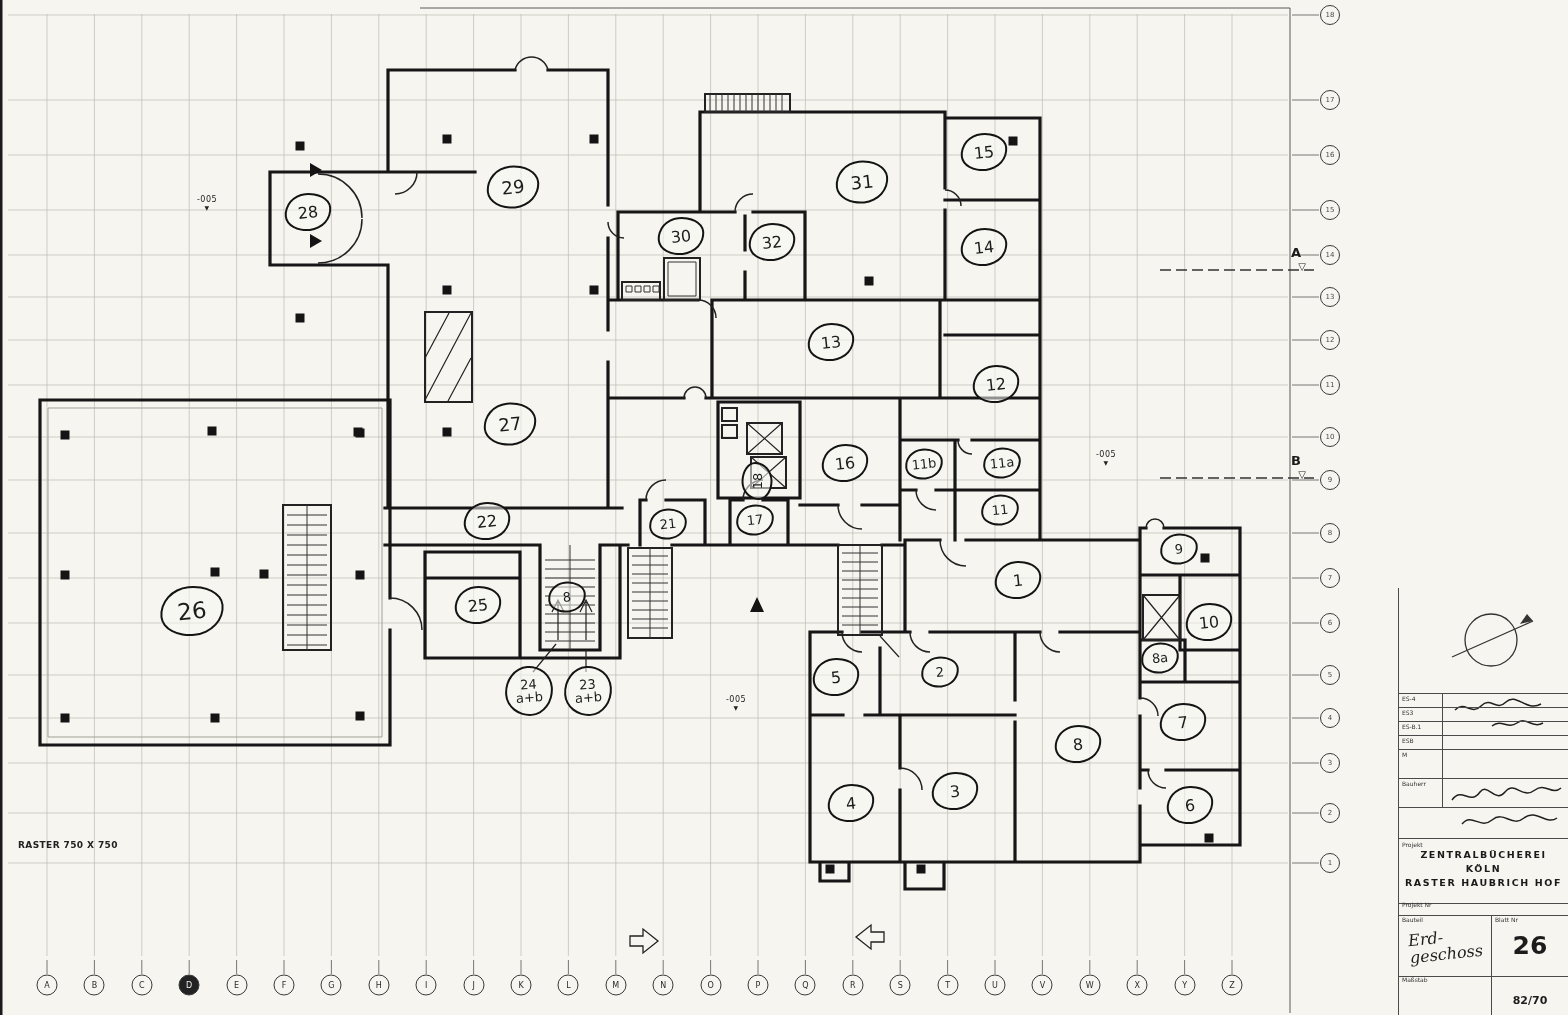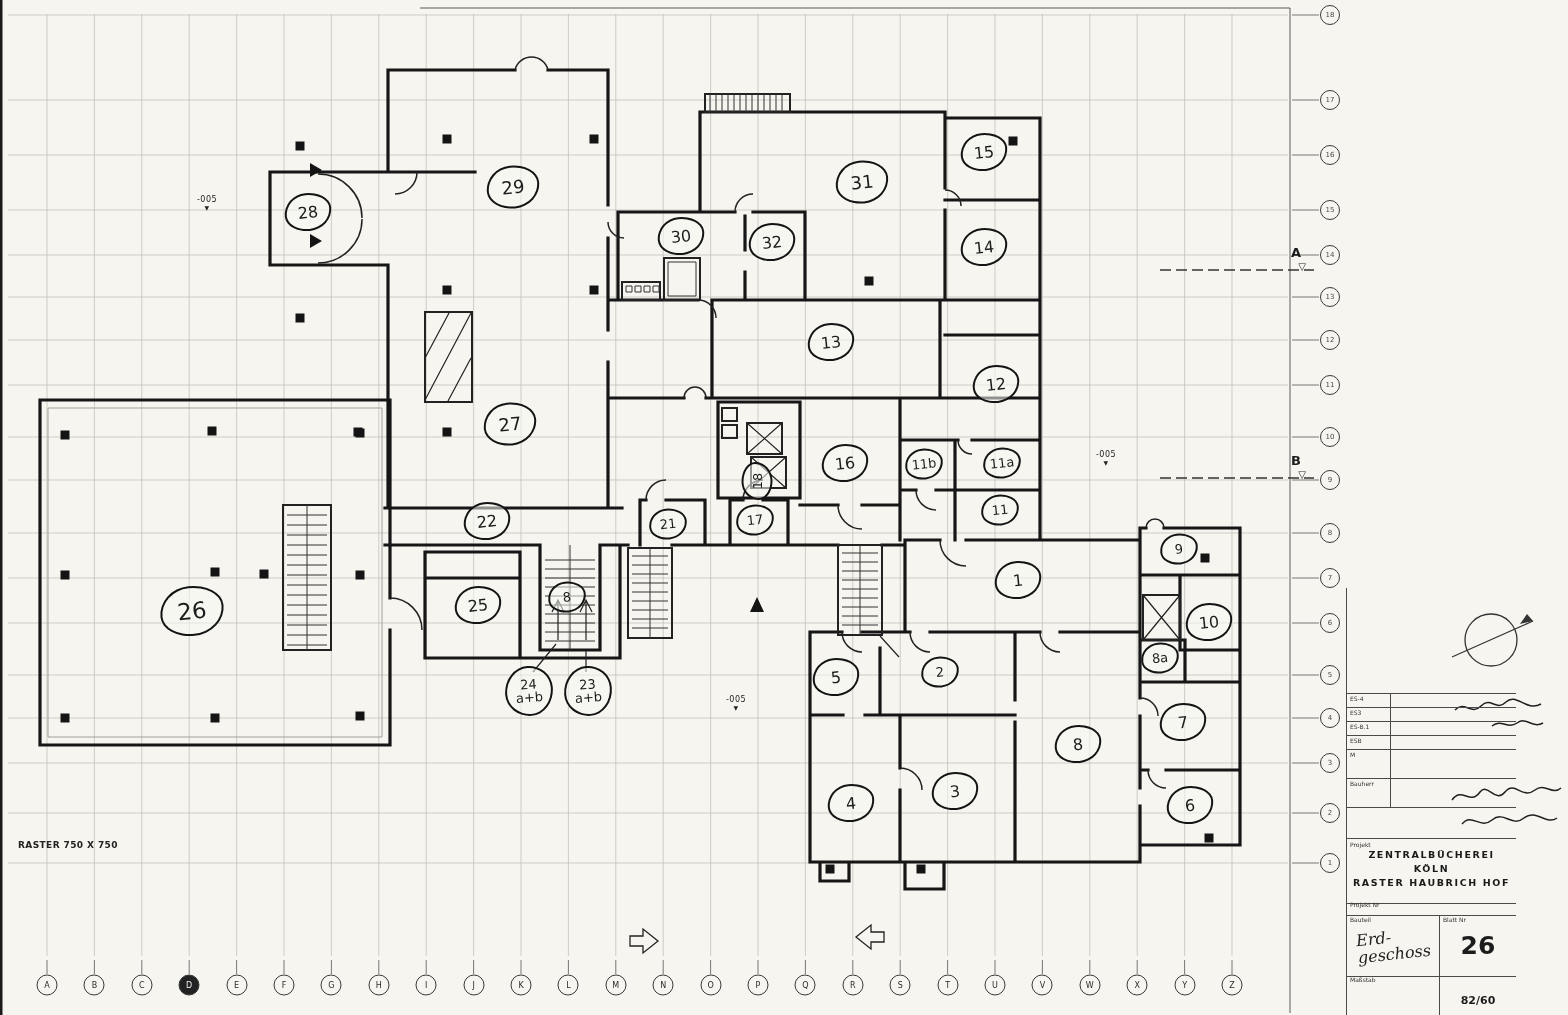--- a/index.html
+++ b/index.html
@@ -36,21 +36,21 @@
   .section-label{transform:translate(-50%,-50%);font-size:13px;font-weight:bold;}
   .section-tri{transform:translate(-50%,-50%);font-size:10px;color:#222;}
 
   .lvl{transform:translate(-50%,-50%);display:flex;flex-direction:column;align-items:center;
        font-size:8px;letter-spacing:.5px;color:#222;line-height:1;}
   .lvl .tri{font-size:6px;margin-top:1px;}
 
   .raster{left:4px;top:840px;font-size:9px;font-weight:bold;letter-spacing:.4px;color:#222;margin-left:14px;}
 
   
-  .titleblock{position:absolute;left:1346px;top:588px;width:169px;height:427px;
+  .titleblock{position:absolute;left:1398px;top:588px;width:169px;height:427px;
               border-left:1.3px solid #4a4a4a;}
   .tb-fields{position:absolute;top:105px;left:0;right:0;border-top:1px solid #4a4a4a;}
   .tb-frow{display:flex;border-bottom:1px solid #4a4a4a;height:13px;}
   .tb-frow.tall{height:28px;}
   .tb-frow .lbl{width:40px;border-right:1px solid #4a4a4a;font-size:6px;color:#333;
                 padding:1px 0 0 3px;overflow:hidden;}
   .tb-frow .val{flex:1;}
   .tb-project{position:absolute;top:250px;left:0;right:0;height:62px;
               border-top:1px solid #4a4a4a;border-bottom:1px solid #4a4a4a;padding-top:2px;}
   .tb-minilabel{font-size:6px;color:#333;padding-left:3px;}
@@ -462,17 +462,17 @@
       <div class="tb-sheet">
         <div class="tb-minilabel">Blatt Nr</div>
         <div class="tb-bignum">26</div>
       </div>
     </div>
 
     <div class="tb-scale">
       <div class="tb-scaleleft">
         <div class="tb-minilabel">Maßstab</div>
       </div>
-      <div class="tb-dnum">82/60</div>
+      <div class="tb-dnum">82/70</div>
     </div>
   </div>
 
 </div>
 
 </body></html>

